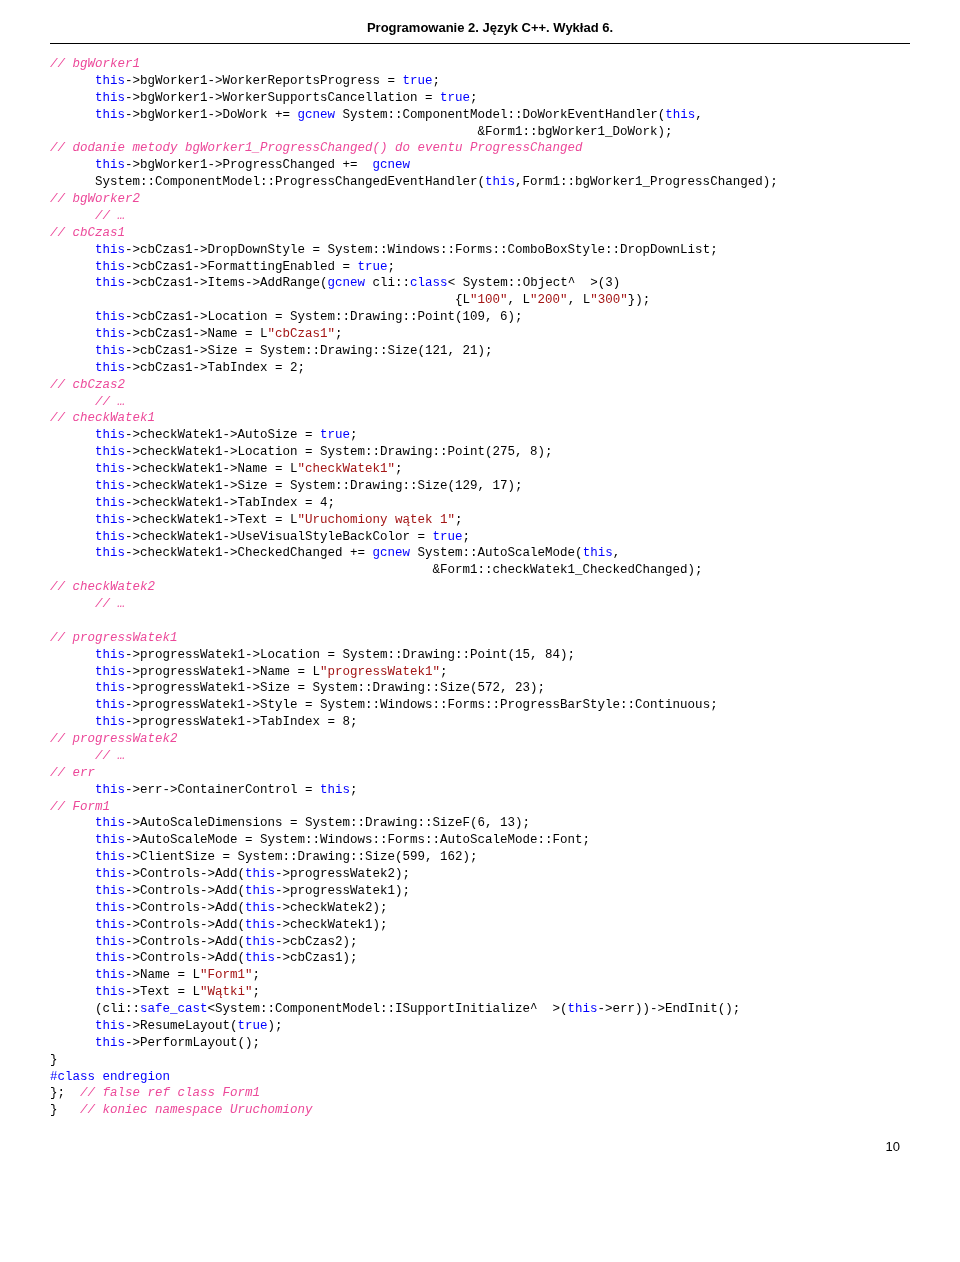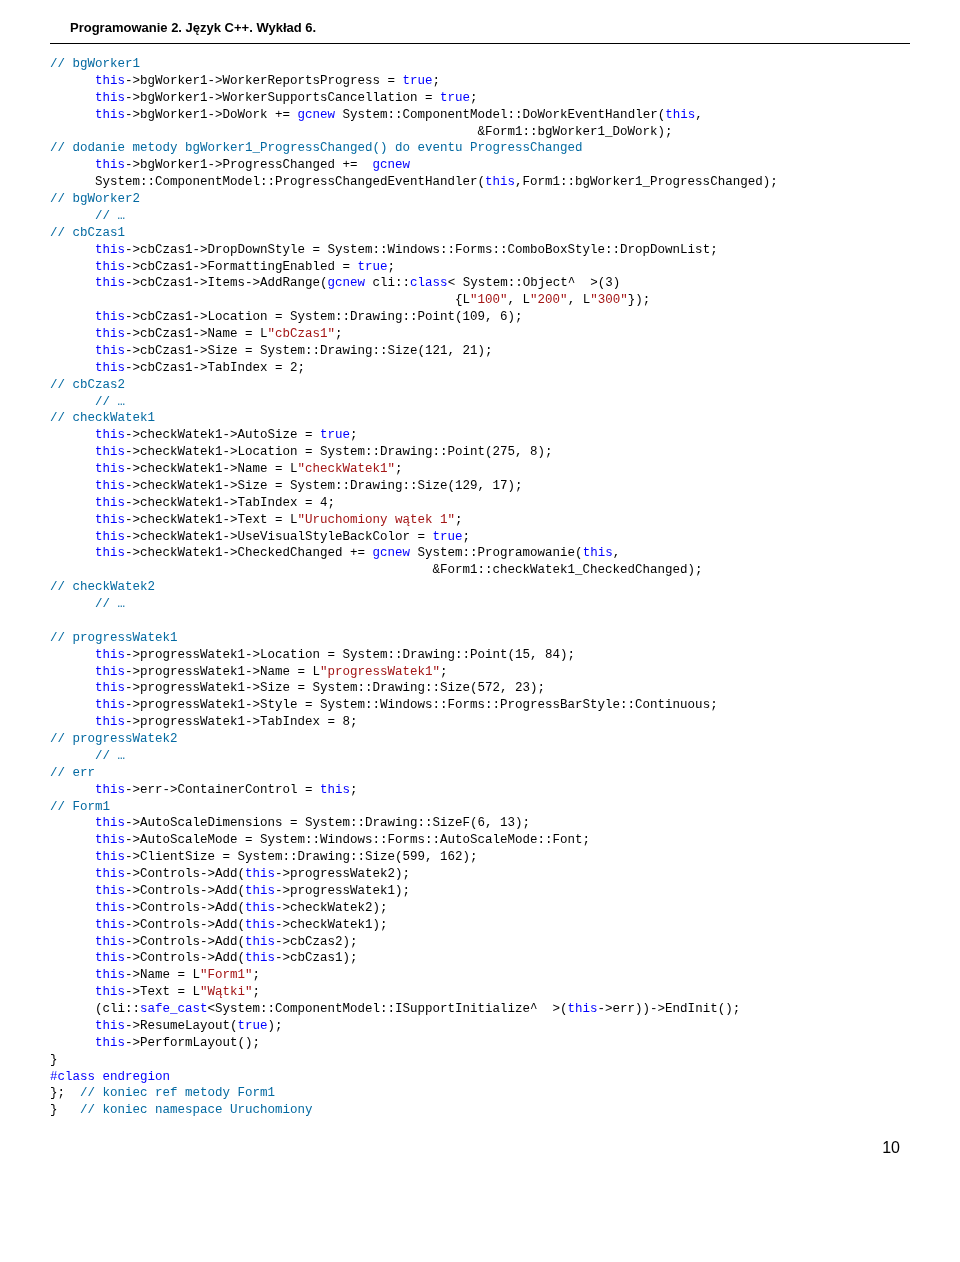--- a/index.html
+++ b/index.html
@@ -11,39 +11,40 @@
   }
   .page {
     padding: 20px 50px 30px 50px;
   }
   .header {
     font-family: Arial, sans-serif;
     font-weight: bold;
     font-size: 13px;
     margin-bottom: 8px;
     padding-left: 20px;
+    text-align: center;
   }
   .hr {
     border: none;
     border-top: 1px solid #000;
     margin: 0 0 12px 0;
   }
   .code {
     font-size: 12.5px;
     line-height: 1.35;
     white-space: pre;
     color: #000;
   }
-  .green { color: #0369a1; }
+  .green { color: #ec4899; font-style: italic; }
   .blue  { color: #0000ff; }
   .red   { color: #a31515; }
   .pagenum {
     text-align: right;
     font-family: Arial, sans-serif;
-    font-size: 16px;
+    font-size: 13px;
     margin-top: 20px;
     padding-right: 10px;
   }
 </style>
 </head>
 <body>
 
 <div class="page">
   <div class="header">Programowanie 2. Język C++. Wykład 6.</div>
   <hr class="hr">
@@ -70,21 +71,21 @@
 <span class="green">// cbCzas2</span>
 <span class="green">      // …</span>
 <span class="green">// checkWatek1</span>
 <span>      </span><span class="blue">this</span><span>-&gt;checkWatek1-&gt;AutoSize = </span><span class="blue">true</span><span>;</span>
 <span>      </span><span class="blue">this</span><span>-&gt;checkWatek1-&gt;Location = System::Drawing::Point(275, 8);</span>
 <span>      </span><span class="blue">this</span><span>-&gt;checkWatek1-&gt;Name = L</span><span class="red">"checkWatek1"</span><span>;</span>
 <span>      </span><span class="blue">this</span><span>-&gt;checkWatek1-&gt;Size = System::Drawing::Size(129, 17);</span>
 <span>      </span><span class="blue">this</span><span>-&gt;checkWatek1-&gt;TabIndex = 4;</span>
 <span>      </span><span class="blue">this</span><span>-&gt;checkWatek1-&gt;Text = L</span><span class="red">"Uruchomiony wątek 1"</span><span>;</span>
 <span>      </span><span class="blue">this</span><span>-&gt;checkWatek1-&gt;UseVisualStyleBackColor = </span><span class="blue">true</span><span>;</span>
-<span>      </span><span class="blue">this</span><span>-&gt;checkWatek1-&gt;CheckedChanged += </span><span class="blue">gcnew</span><span> System::Programowanie(</span><span class="blue">this</span><span>,</span>
+<span>      </span><span class="blue">this</span><span>-&gt;checkWatek1-&gt;CheckedChanged += </span><span class="blue">gcnew</span><span> System::AutoScaleMode(</span><span class="blue">this</span><span>,</span>
 <span>                                                   &amp;Form1::checkWatek1_CheckedChanged);</span>
 <span class="green">// checkWatek2</span>
 <span class="green">      // …</span>
 <span></span>
 <span class="green">// progressWatek1</span>
 <span>      </span><span class="blue">this</span><span>-&gt;progressWatek1-&gt;Location = System::Drawing::Point(15, 84);</span>
 <span>      </span><span class="blue">this</span><span>-&gt;progressWatek1-&gt;Name = L</span><span class="red">"progressWatek1"</span><span>;</span>
 <span>      </span><span class="blue">this</span><span>-&gt;progressWatek1-&gt;Size = System::Drawing::Size(572, 23);</span>
 <span>      </span><span class="blue">this</span><span>-&gt;progressWatek1-&gt;Style = System::Windows::Forms::ProgressBarStyle::Continuous;</span>
 <span>      </span><span class="blue">this</span><span>-&gt;progressWatek1-&gt;TabIndex = 8;</span>
@@ -102,17 +103,17 @@
 <span>      </span><span class="blue">this</span><span>-&gt;Controls-&gt;Add(</span><span class="blue">this</span><span>-&gt;checkWatek1);</span>
 <span>      </span><span class="blue">this</span><span>-&gt;Controls-&gt;Add(</span><span class="blue">this</span><span>-&gt;cbCzas2);</span>
 <span>      </span><span class="blue">this</span><span>-&gt;Controls-&gt;Add(</span><span class="blue">this</span><span>-&gt;cbCzas1);</span>
 <span>      </span><span class="blue">this</span><span>-&gt;Name = L</span><span class="red">"Form1"</span><span>;</span>
 <span>      </span><span class="blue">this</span><span>-&gt;Text = L</span><span class="red">"Wątki"</span><span>;</span>
 <span>      (cli::</span><span class="blue">safe_cast</span><span>&lt;System::ComponentModel::ISupportInitialize^  &gt;(</span><span class="blue">this</span><span>-&gt;err))-&gt;EndInit();</span>
 <span>      </span><span class="blue">this</span><span>-&gt;ResumeLayout(</span><span class="blue">true</span><span>);</span>
 <span>      </span><span class="blue">this</span><span>-&gt;PerformLayout();</span>
 <span>}</span>
 <span class="blue">#class</span><span> </span><span class="blue">endregion</span>
-<span>};  </span><span class="green">// koniec ref metody Form1</span>
+<span>};  </span><span class="green">// false ref class Form1</span>
 <span>}   </span><span class="green">// koniec namespace Uruchomiony</span></div>
 
   <div class="pagenum">10</div>
 </div>
 
 </body></html>

